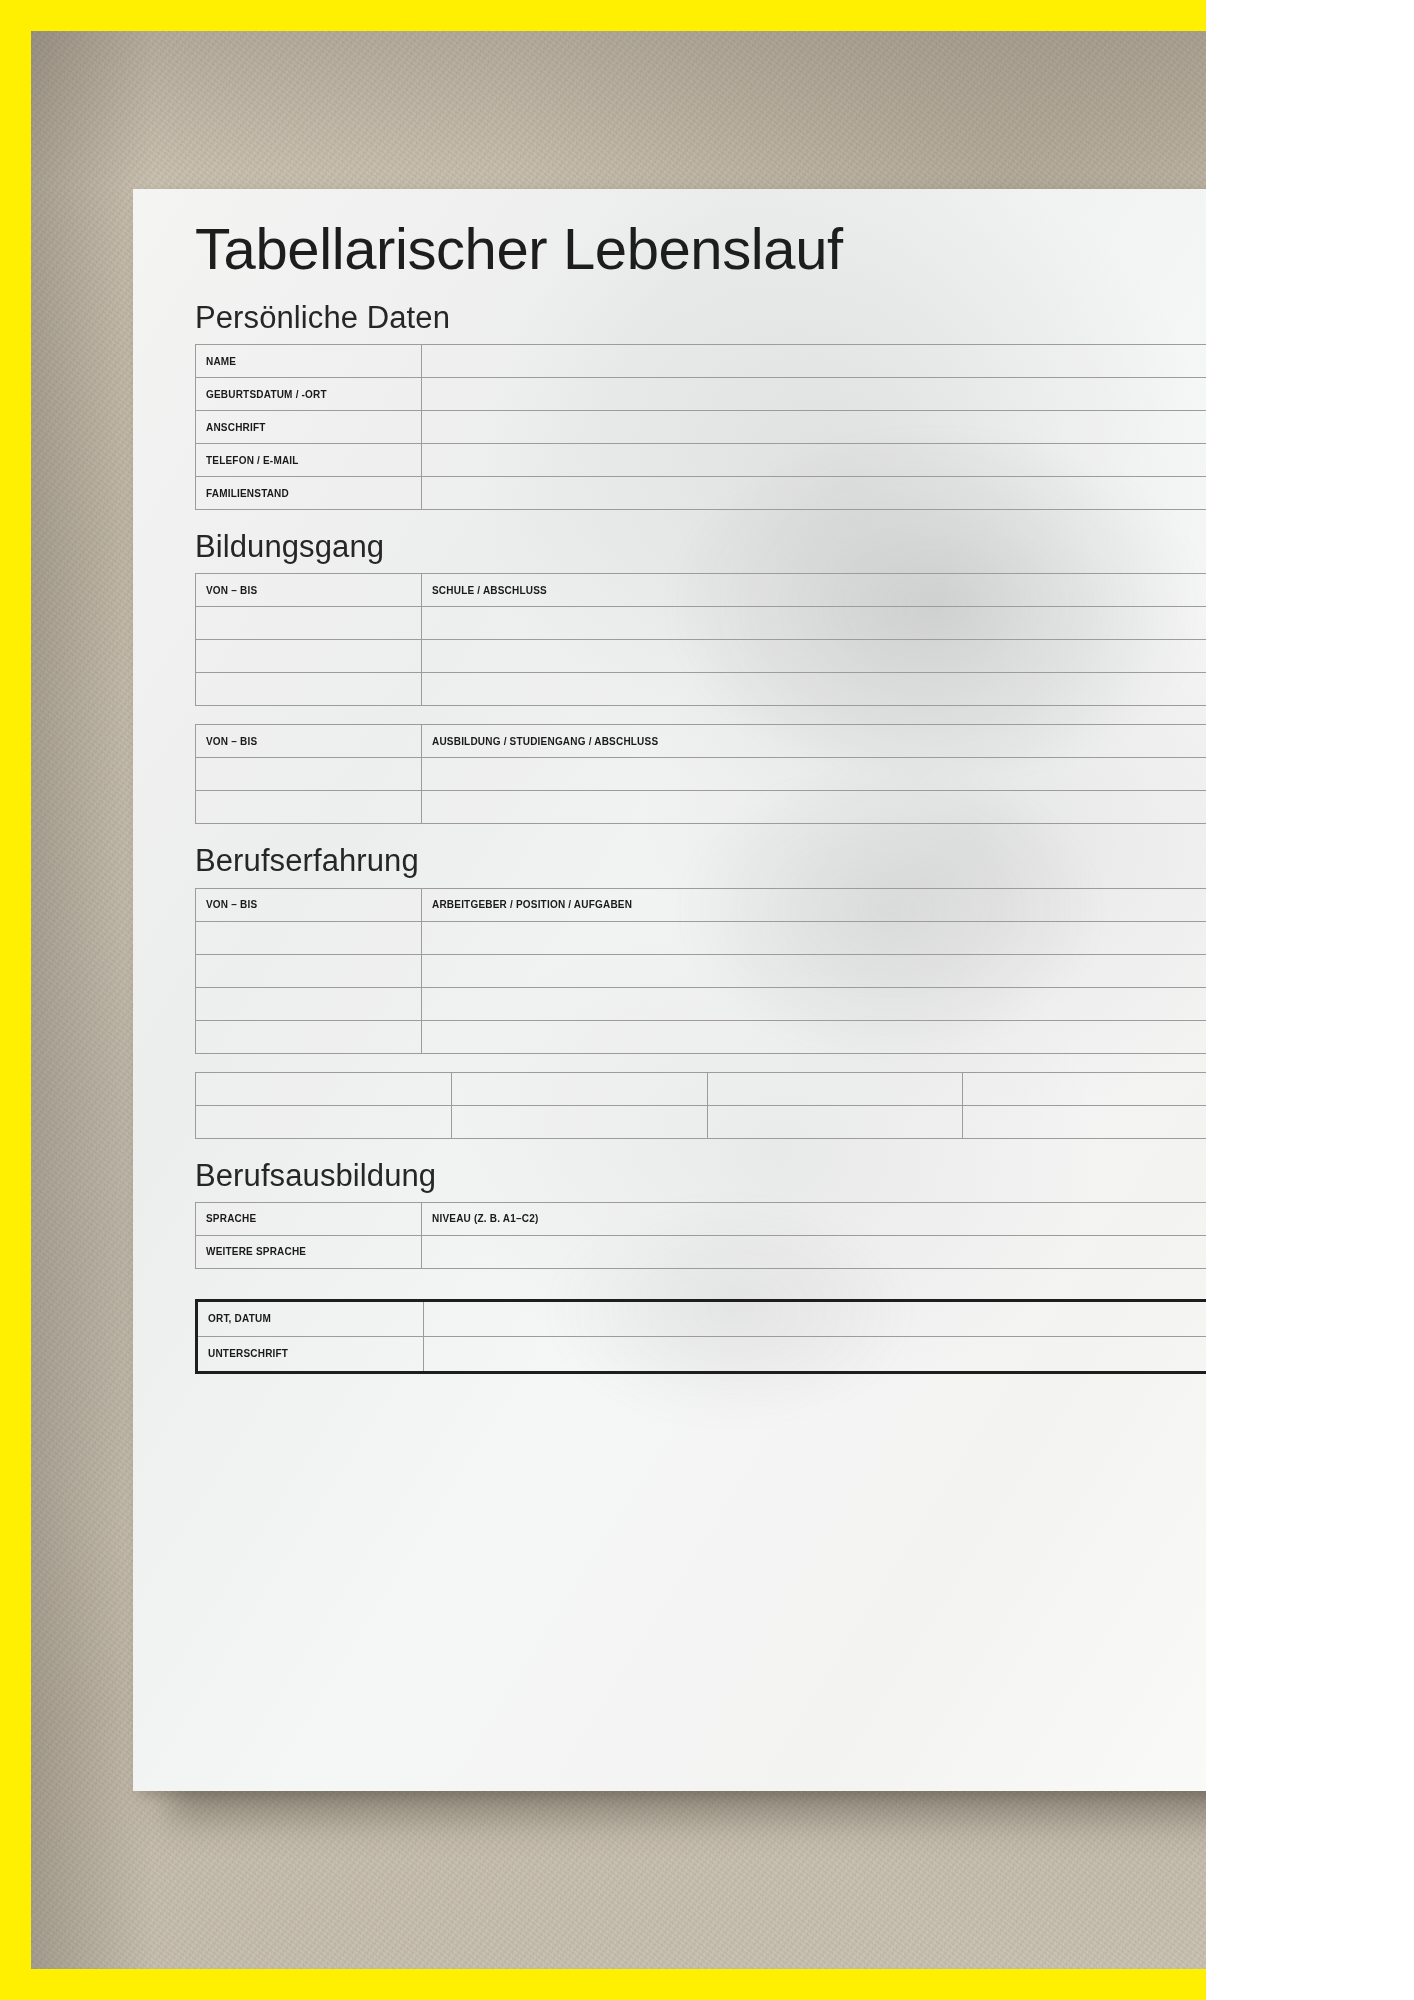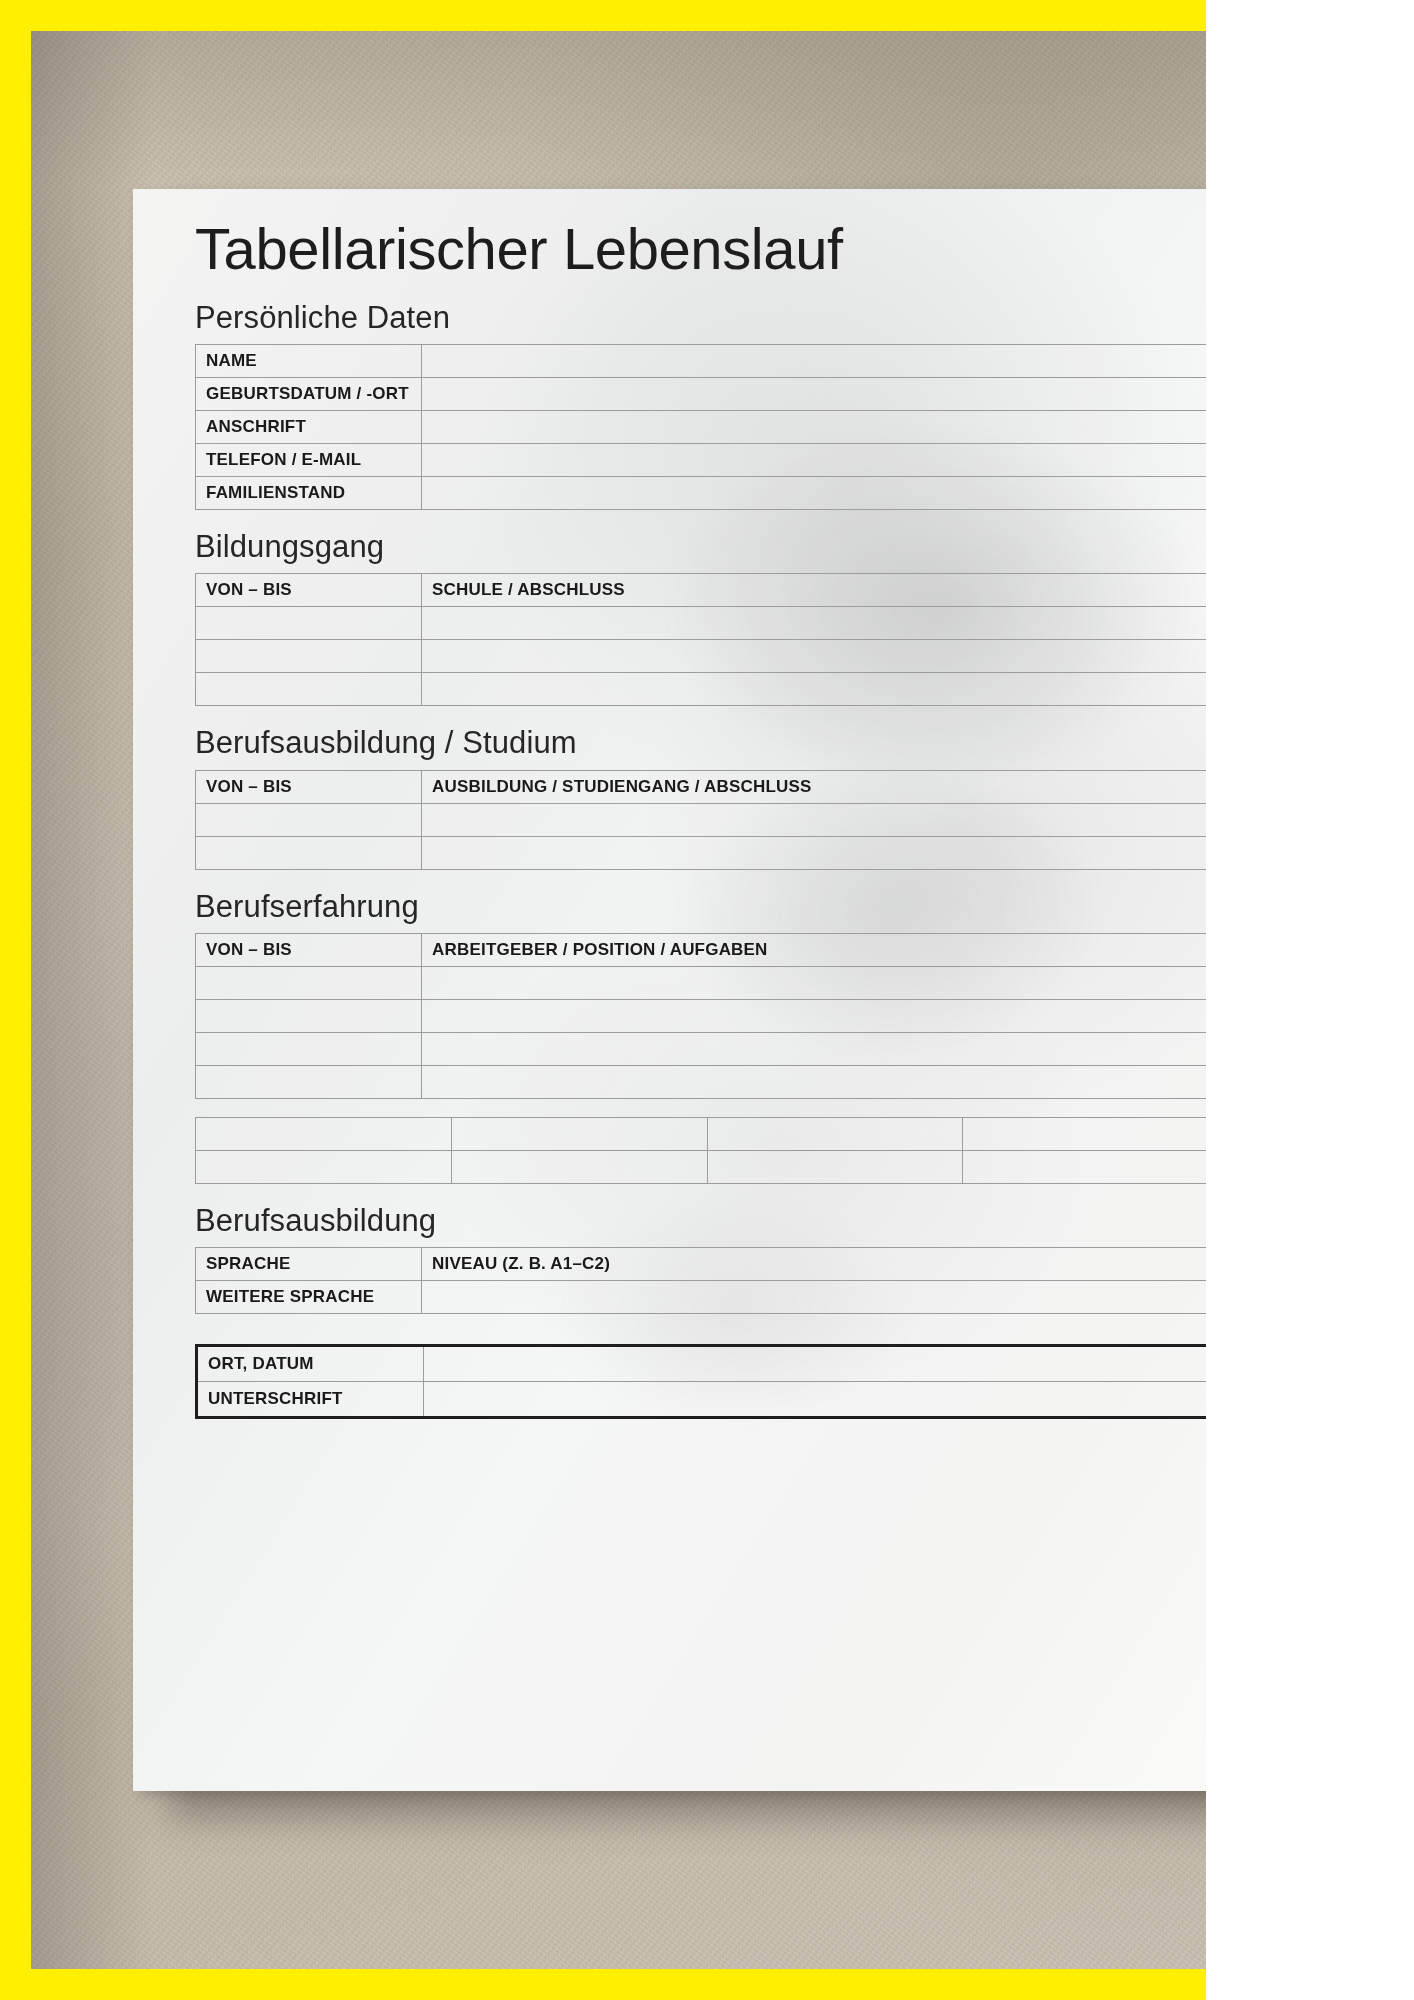--- a/index.html
+++ b/index.html
@@ -141,21 +141,21 @@
   }
   table.grid td {
     border: 1px solid #9c9c9c;
     height: 32px;
     padding: 0 10px;
     vertical-align: middle;
     font-size: 0;
     background: rgba(255,255,255,0.06);
   }
   .lbl {
-    font-size: 17px;
+    font-size: 10px;
     font-weight: bold;
     font-stretch: condensed;
     letter-spacing: .2px;
     color: #1a1a1a;
     white-space: nowrap;
   }
   td.label-col { width: 205px; }
   td.von-col   { width: 205px; }
   td.q4        { width: 25%; }
 
@@ -242,21 +242,20 @@
             </tr>
             <tr>
               <td class="von-col"><span class="lbl"></span></td>
               <td><span class="lbl"></span></td>
             </tr>
           </tbody>
         </table>
       </div>
 
       <div class="section">
-        <h2 class="section-title">Berufsausbildung / Studium</h2>
         <table class="grid">
           <tbody>
             <tr>
               <td class="von-col"><span class="lbl">VON – BIS</span></td>
               <td><span class="lbl">AUSBILDUNG / STUDIENGANG / ABSCHLUSS</span></td>
             </tr>
             <tr>
               <td class="von-col"><span class="lbl"></span></td>
               <td><span class="lbl"></span></td>
             </tr>

